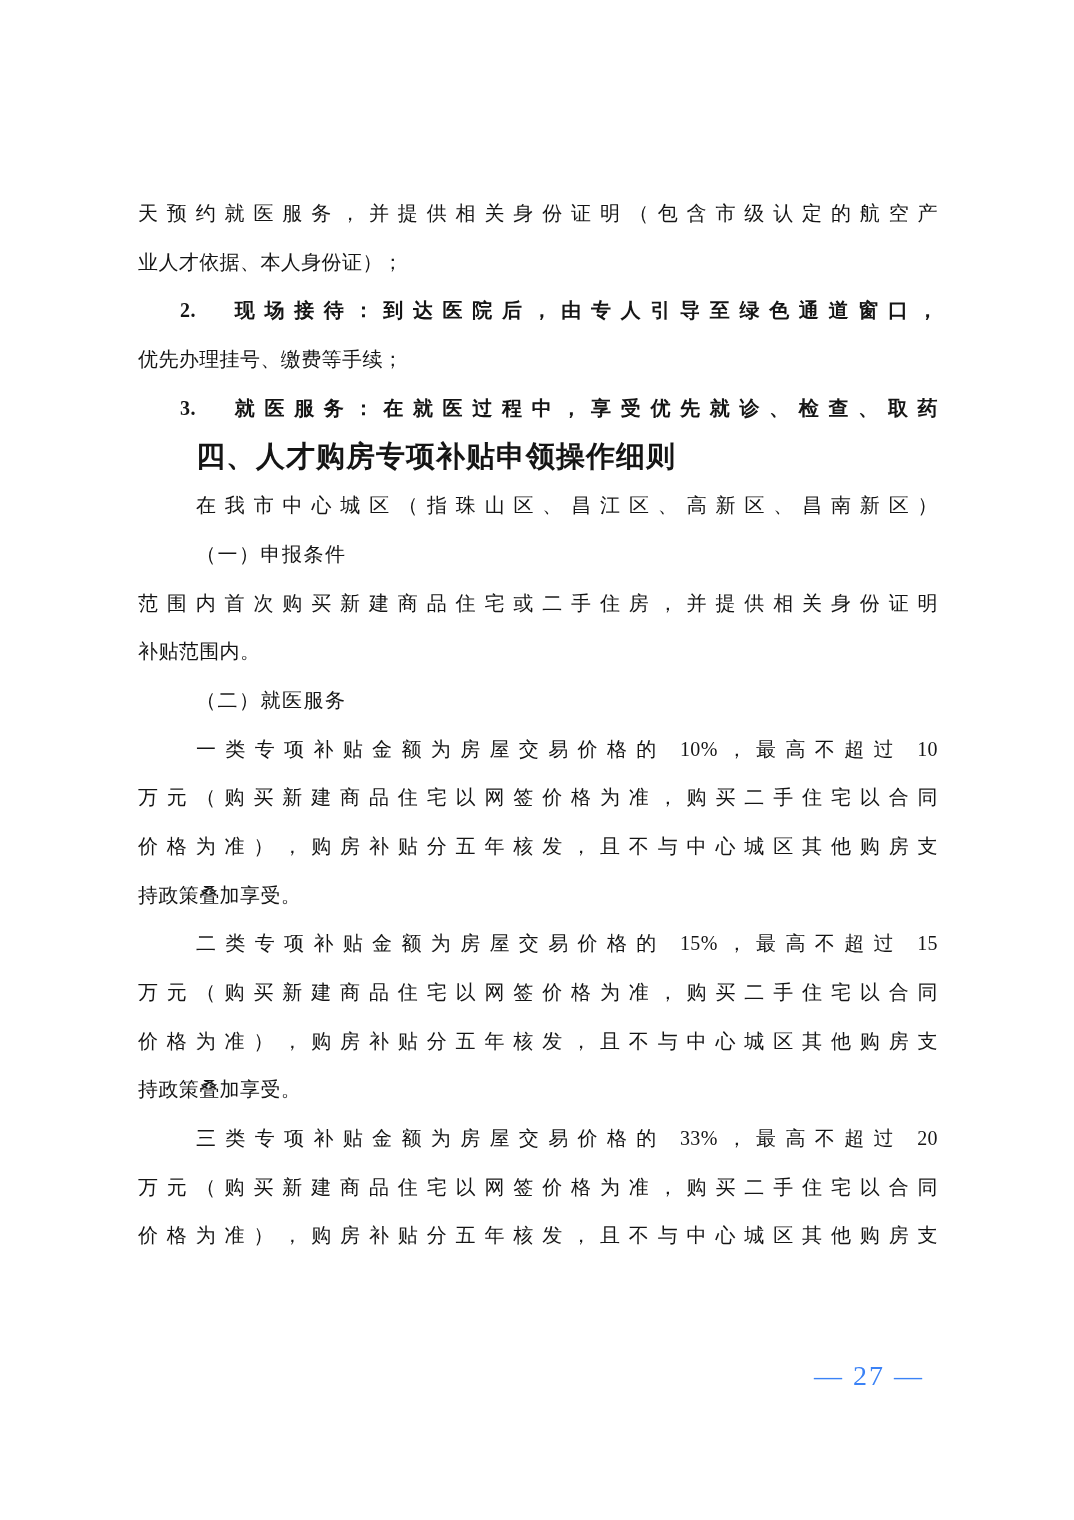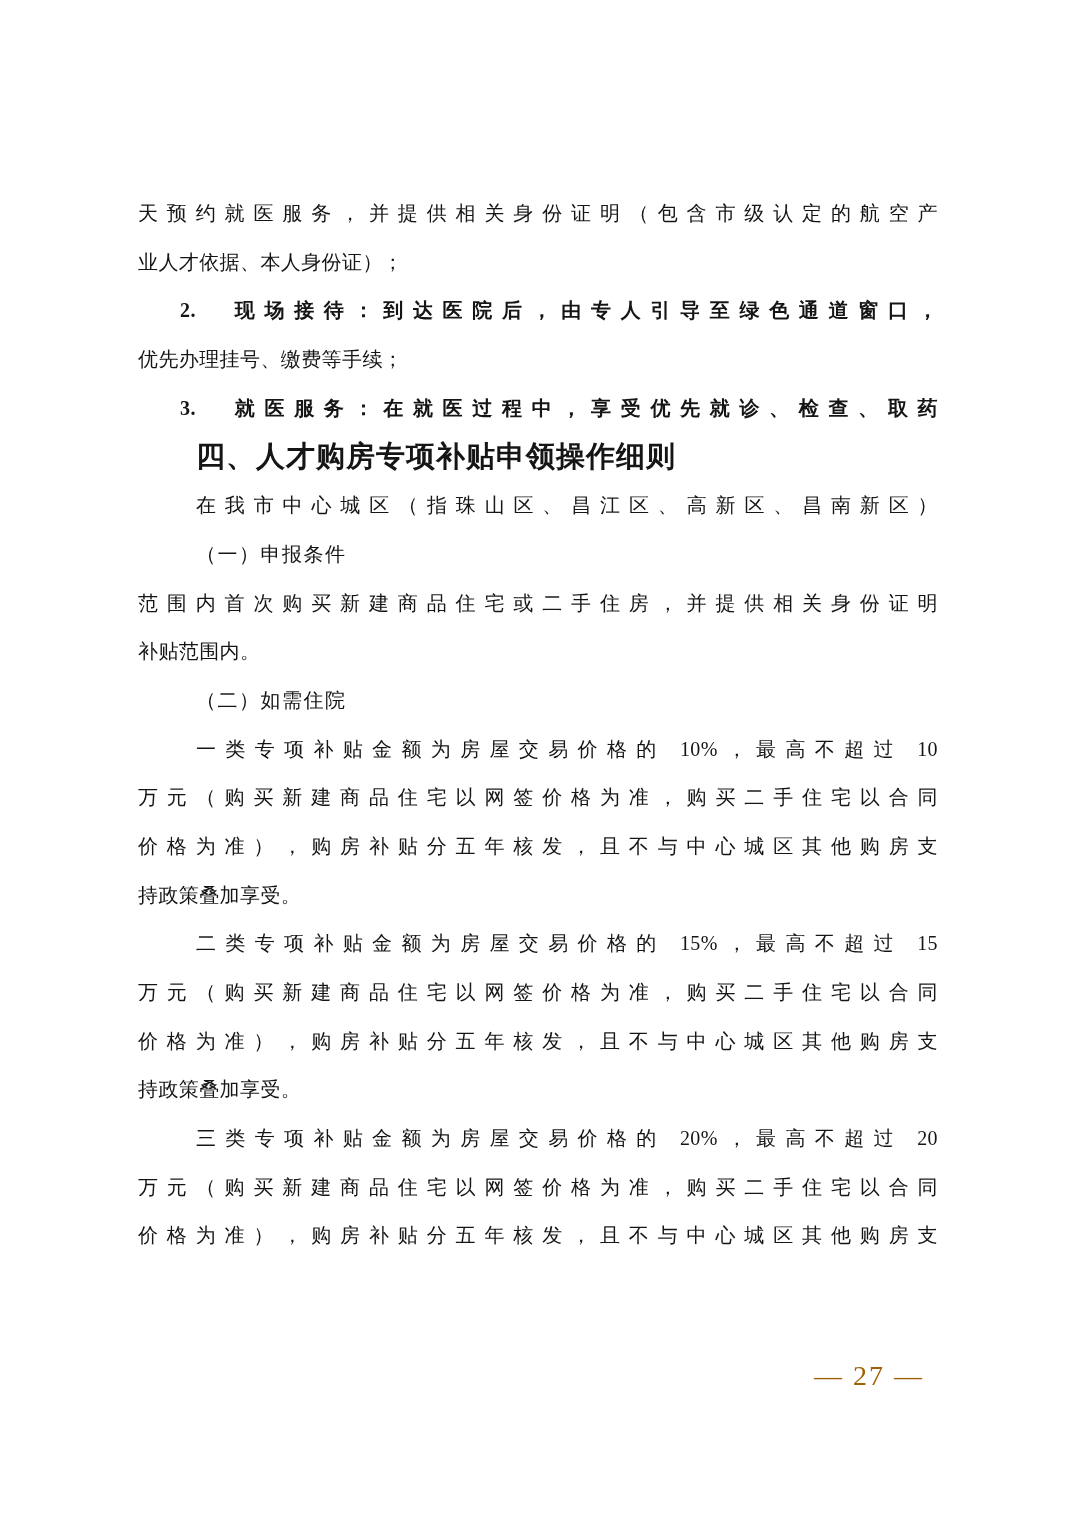--- a/index.html
+++ b/index.html
@@ -57,48 +57,48 @@
     padding-left: 58px;
     letter-spacing: 1.5px;
   }
   .footer-page-number {
     position: absolute;
     top: 1356px;
     right: 150px;
     font-size: 28px;
     line-height: 40px;
     letter-spacing: 2px;
-    color: #a16207;
+    color: #3b82f6;
   }
 </style>
 </head>
 <body>
 
 <main class="page">
 
   <section class="text-block">
     <div class="line j">天预约就医服务，并提供相关身份证明（包含市级认定的航空产</div>
     <div class="line">业人才依据、本人身份证）；</div>
     <div class="line num j">2.　现场接待：到达医院后，由专人引导至绿色通道窗口，</div>
     <div class="line">优先办理挂号、缴费等手续；</div>
     <div class="line num j">3.　就医服务：在就医过程中，享受优先就诊、检查、取药</div>
     <div class="line h1">四、人才购房专项补贴申领操作细则</div>
     <div class="line ind j">在我市中心城区（指珠山区、昌江区、高新区、昌南新区）</div>
     <div class="line h2">（一）申报条件</div>
     <div class="line j">范围内首次购买新建商品住宅或二手住房，并提供相关身份证明</div>
     <div class="line">补贴范围内。</div>
-    <div class="line h2">（二）如需住院</div>
+    <div class="line h2">（二）就医服务</div>
     <div class="line ind j">一类专项补贴金额为房屋交易价格的 10%，最高不超过 10</div>
     <div class="line j">万元（购买新建商品住宅以网签价格为准，购买二手住宅以合同</div>
     <div class="line j">价格为准），购房补贴分五年核发，且不与中心城区其他购房支</div>
     <div class="line">持政策叠加享受。</div>
     <div class="line ind j">二类专项补贴金额为房屋交易价格的 15%，最高不超过 15</div>
     <div class="line j">万元（购买新建商品住宅以网签价格为准，购买二手住宅以合同</div>
     <div class="line j">价格为准），购房补贴分五年核发，且不与中心城区其他购房支</div>
     <div class="line">持政策叠加享受。</div>
-    <div class="line ind j">三类专项补贴金额为房屋交易价格的 20%，最高不超过 20</div>
+    <div class="line ind j">三类专项补贴金额为房屋交易价格的 33%，最高不超过 20</div>
     <div class="line j">万元（购买新建商品住宅以网签价格为准，购买二手住宅以合同</div>
     <div class="line j">价格为准），购房补贴分五年核发，且不与中心城区其他购房支</div>
   </section>
 
   <div class="footer-page-number">— 27 —</div>
 
 </main>
 
 </body></html>

